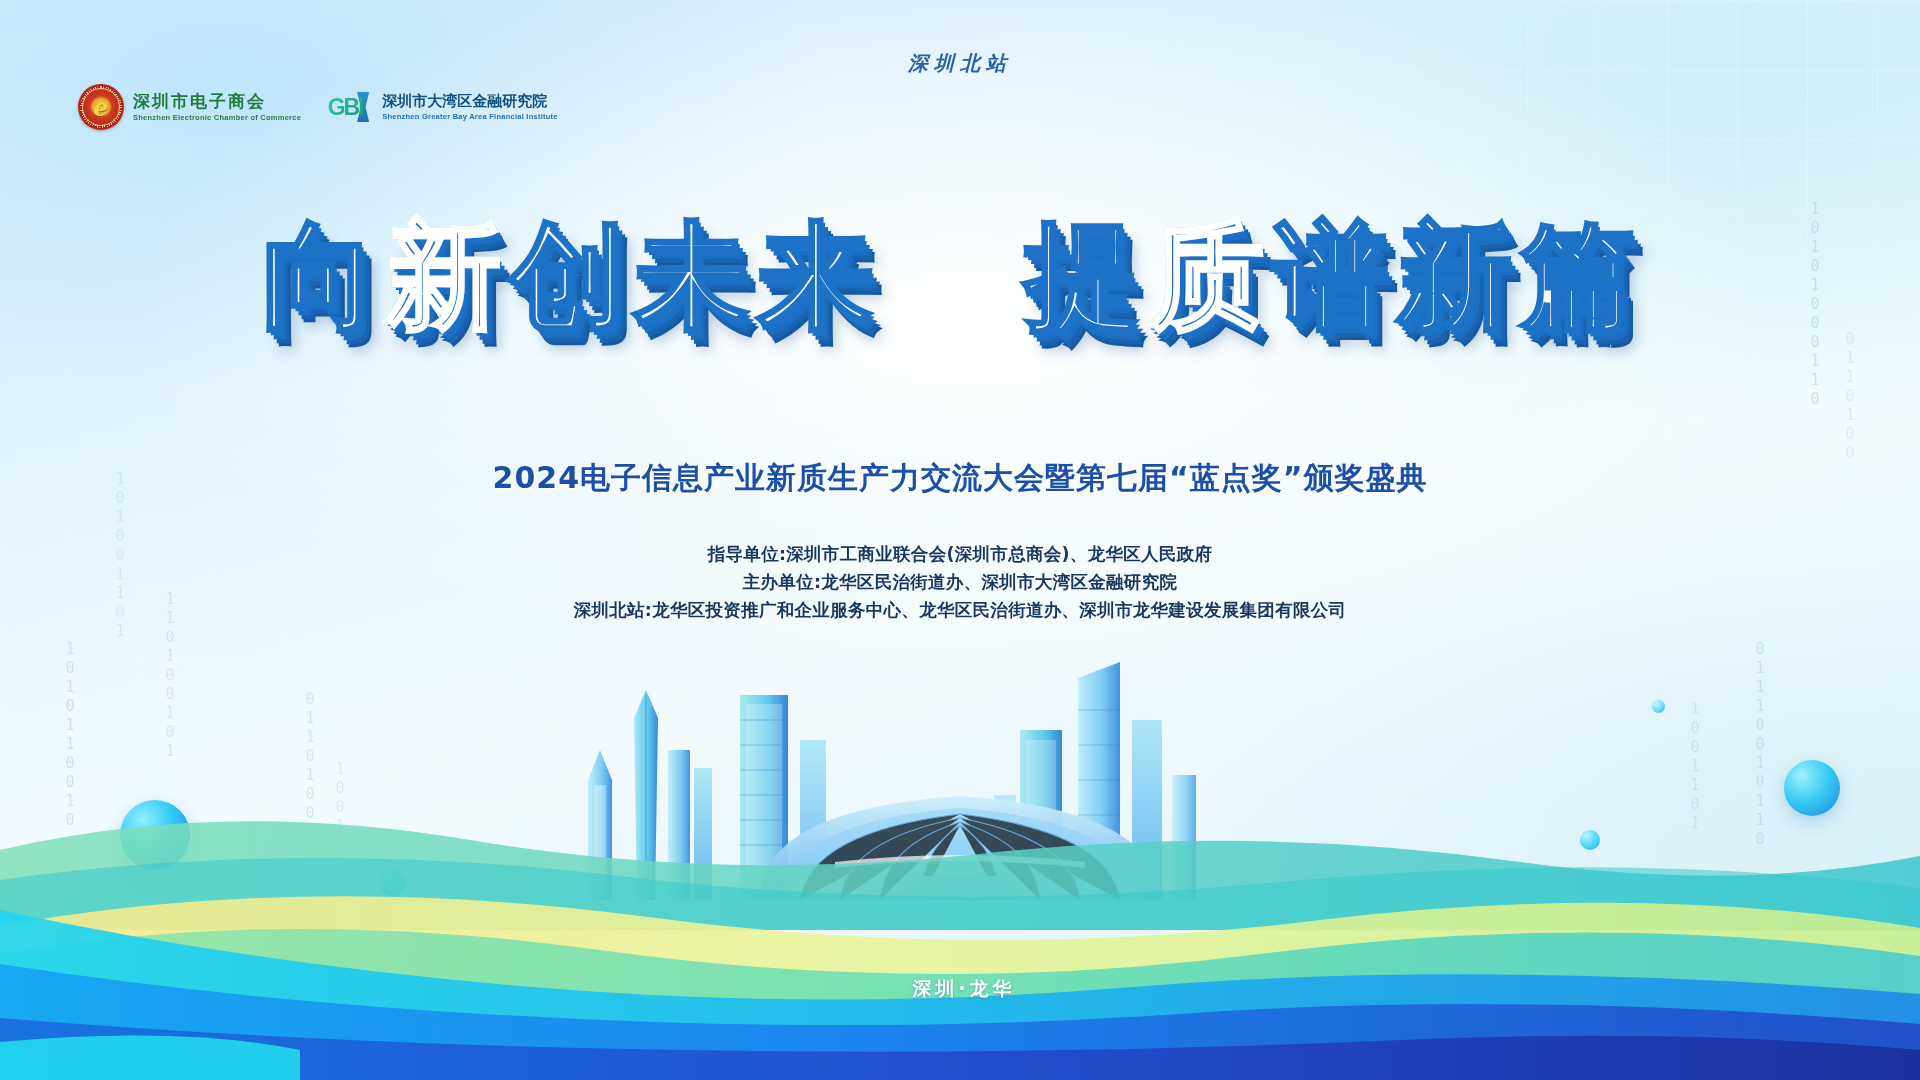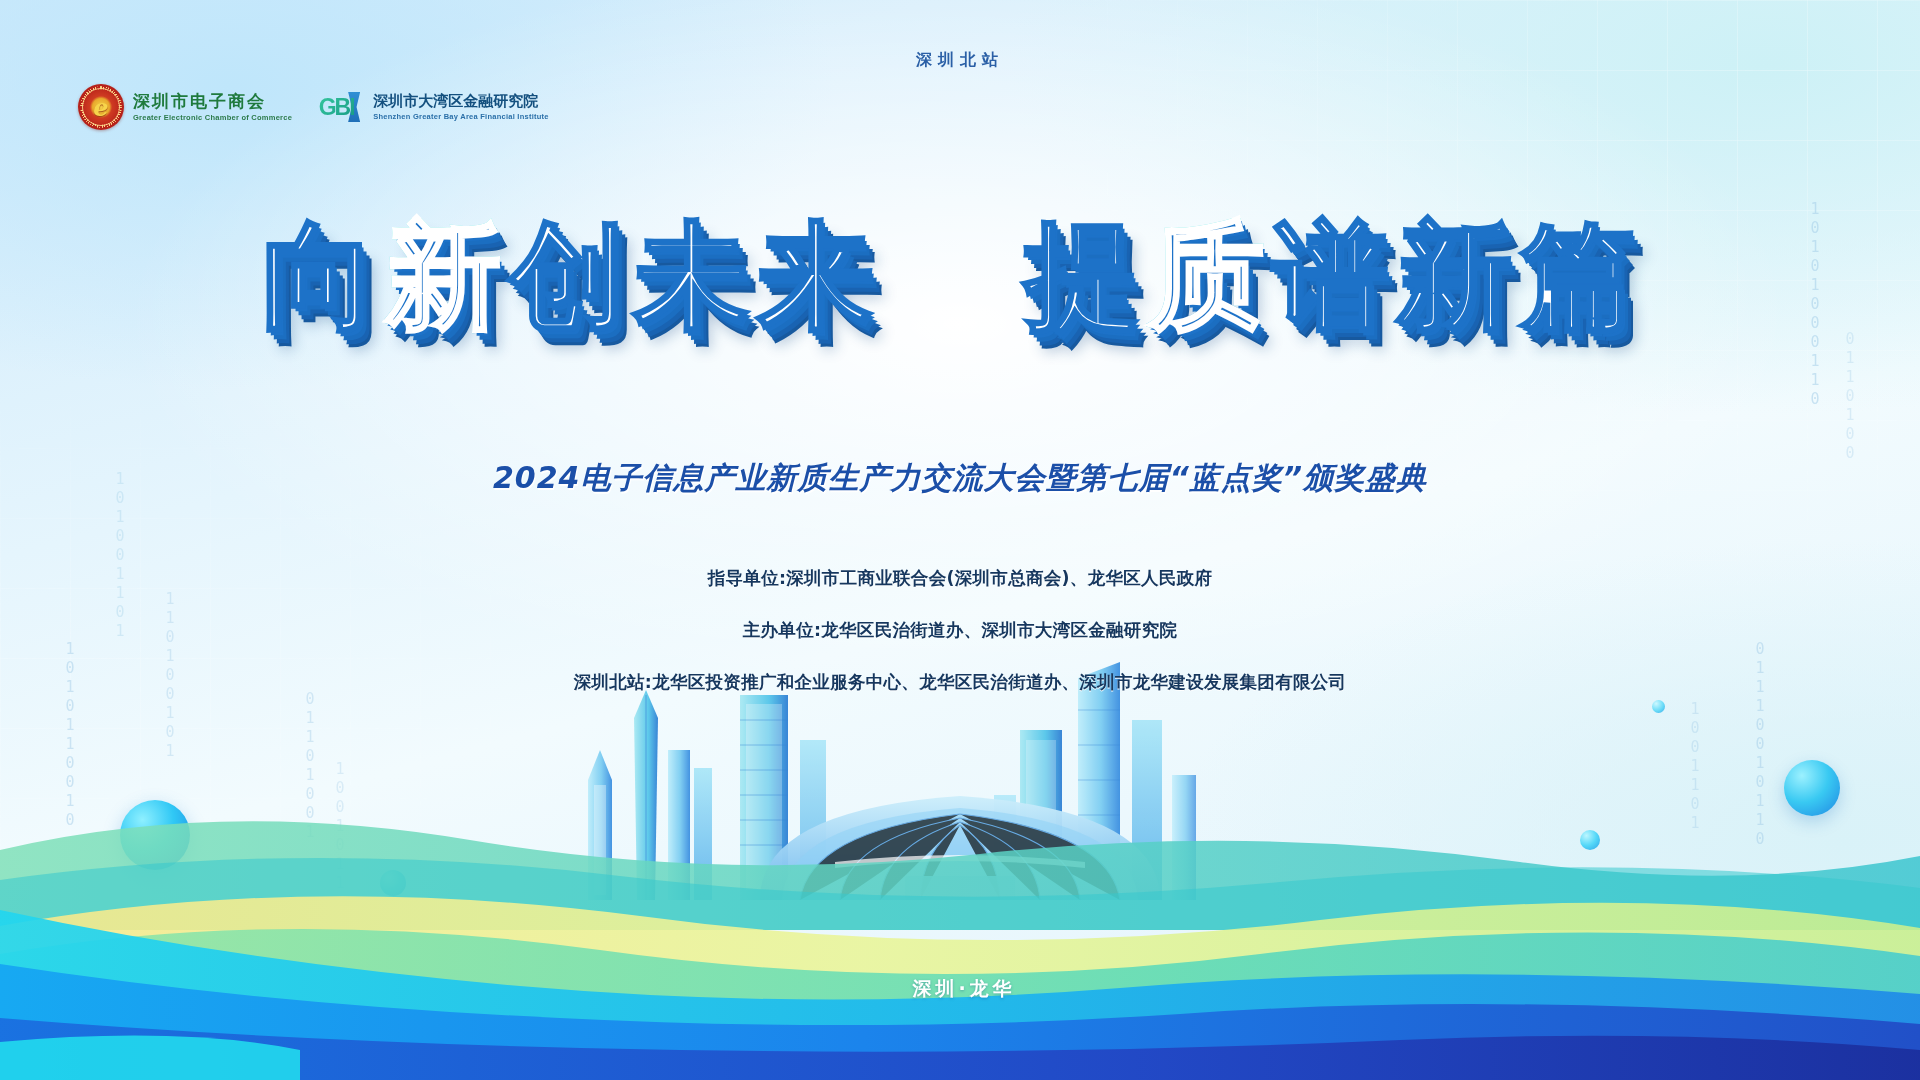--- a/index.html
+++ b/index.html
@@ -177,48 +177,47 @@
   .subtitle{
     position:absolute; left:0; right:0; top:458px;
     text-align:center; z-index:8;
     font-family:"DejaVu Sans","Liberation Sans", sans-serif;
     font-weight:bold;
     font-size:30px;
     letter-spacing:1px;
     color:#1b4fa8;
     white-space:nowrap;
     text-shadow:1px 2px 0 rgba(255,255,255,.95), 0 0 1px rgba(255,255,255,.9);
-    font-style:italic;
   }
 
   
   .orgs{
     position:absolute; left:0; right:0; top:540px;
     text-align:center; z-index:8;
   }
   .org-line{
     font-family:"DejaVu Sans","Liberation Sans", sans-serif;
     font-size:17.5px;
     font-weight:bold;
     color:#16375e;
     line-height:28px;
     letter-spacing:.3px;
     white-space:nowrap;
     text-shadow:0 1px 0 rgba(255,255,255,.9);
-    margin-top:24px;
   }
 
   
   .city{ position:absolute; left:0; right:0; bottom:150px; height:330px; z-index:4; }
   .station-label{
     position:absolute; left:0; right:0; top:50px;
     text-align:center;
     font-family:"DejaVu Sans","Liberation Sans", sans-serif;
-    font-size:16px; font-weight:bold; color:#2a5fa6; letter-spacing:6px;
+    font-size:20px; font-weight:bold; color:#2a5fa6; letter-spacing:6px;
     z-index:7;
+    font-style:italic;
   }
 
   
   .waves{ position:absolute; left:0; right:0; bottom:0; height:330px; z-index:5; }
 
   .footer-city{
     position:absolute; left:0; right:0; bottom:78px;
     text-align:center; z-index:9;
     font-family:"DejaVu Sans","Liberation Sans", sans-serif;
     font-size:19px; font-weight:bold; color:#ffffff; letter-spacing:4px;
@@ -246,21 +245,21 @@
 
   <div class="logos">
 
     <div class="logo-unit">
       <div class="seal">
         <div class="ring-text"></div>
         <div class="e">e</div>
       </div>
       <div>
         <div class="logo-txt-cn">深圳市电子商会</div>
-        <div class="logo-txt-en">Greater Electronic Chamber of Commerce</div>
+        <div class="logo-txt-en">Shenzhen Electronic Chamber of Commerce</div>
       </div>
     </div>
 
     <div class="logo-unit">
       <div class="gbi">
         <span class="gbi-g">GBI</span>
         <span class="gbi-bar"></span>
       </div>
       <div>
         <div class="logo-txt-cn blue">深圳市大湾区金融研究院</div>

